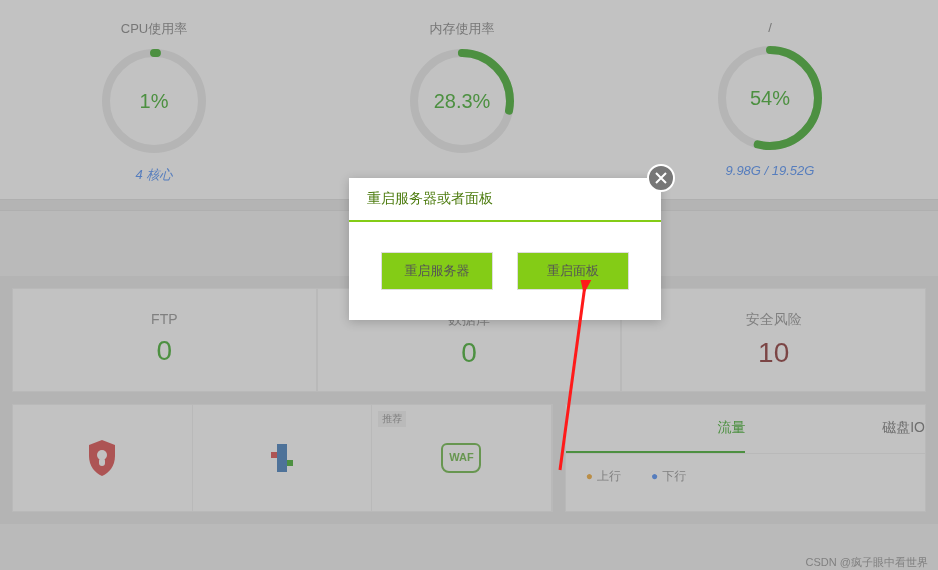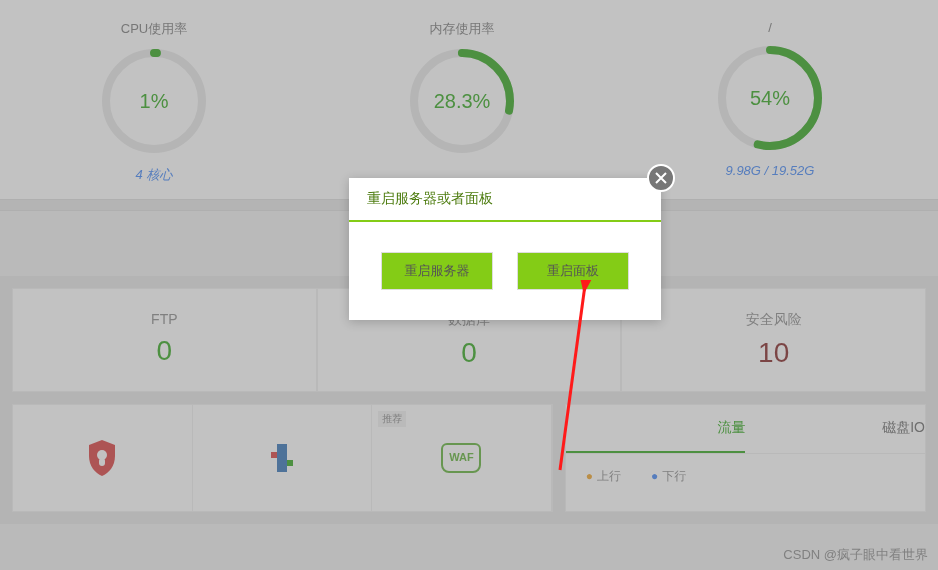--- a/index.html
+++ b/index.html
@@ -204,23 +204,23 @@
     .arrow {
       position: absolute;
       z-index: 22;
       pointer-events: none;
       left: 555px;
       top: 280px;
     }
     .watermark {
       position: absolute;
       right: 10px;
-      bottom: 6px;
+      bottom: 0;
       z-index: 30;
-      font-size: 13px;
+      font-size: 11px;
       color: rgba(80,80,80,0.55);
       font-family: Arial, sans-serif;
       margin-left: 9px;
     }
     .waf-icon {
       border: 2px solid #5ab030;
       border-radius: 6px 6px 8px 8px;
       padding: 6px 4px 8px 4px;
       font-size: 11px;
       color: #5ab030;

